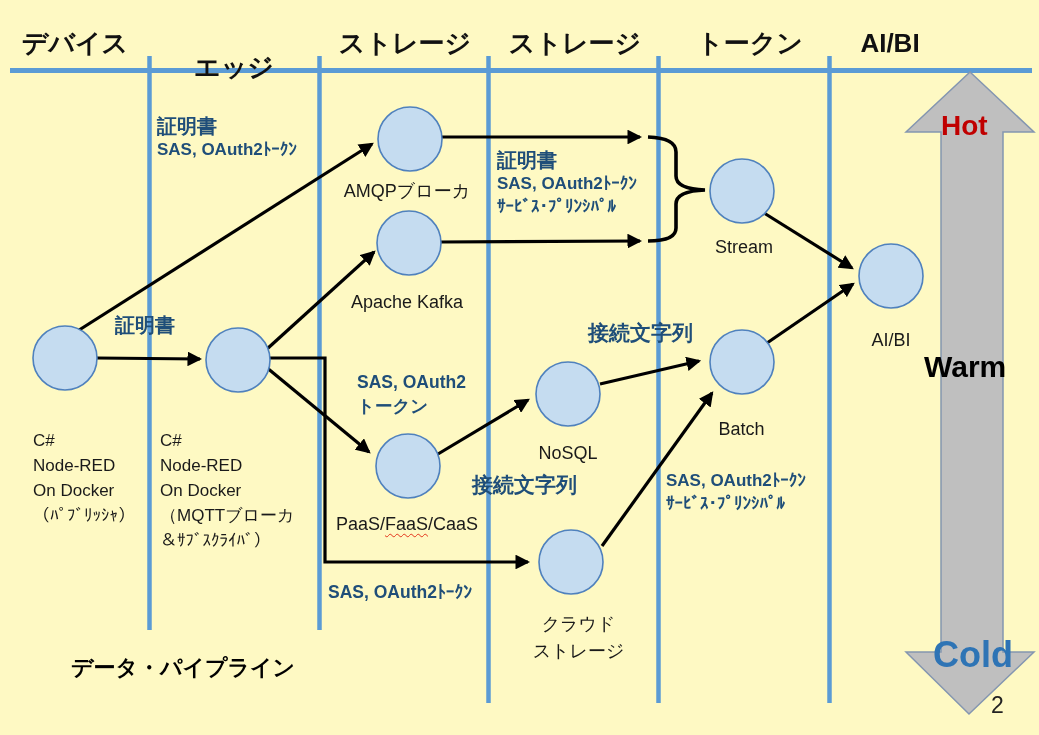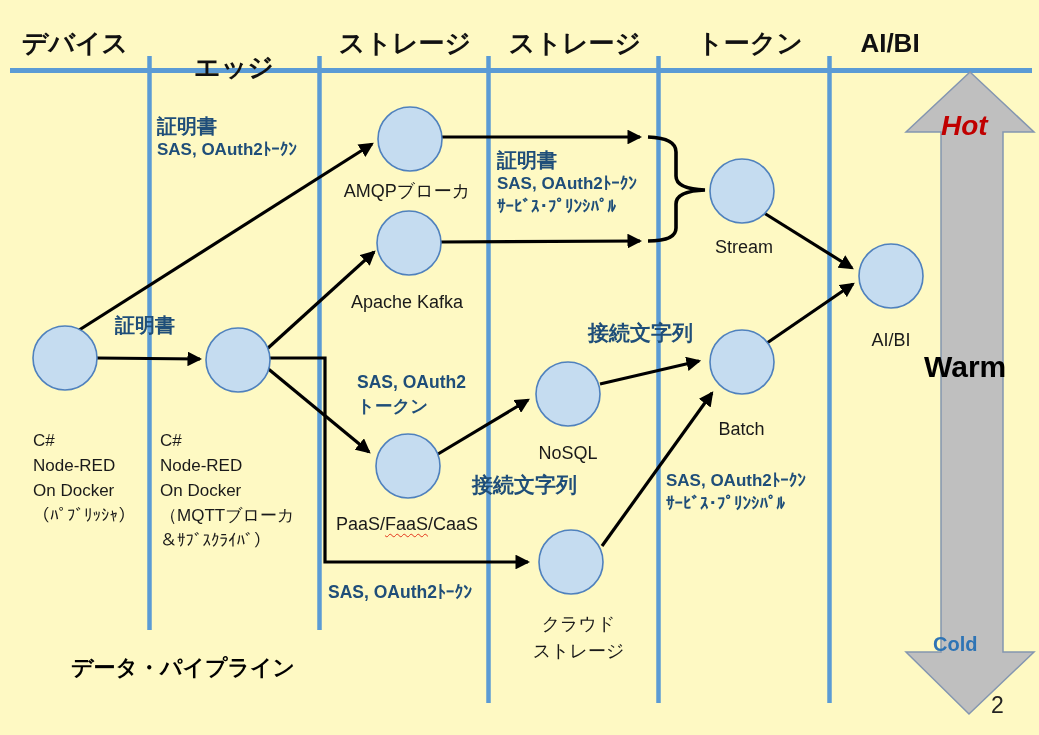--- a/index.html
+++ b/index.html
@@ -12,23 +12,23 @@
   .hdr{font-weight:bold;font-size:26px;color:#111;text-align:center;}
   .node-lbl{font-size:18px;text-align:center;color:#1a1a1a;}
   .stack{font-size:17px;line-height:25px;color:#1a1a1a;}
   .auth{color:#1F4E79;font-size:17px;font-weight:600;}
   .auth .b1{font-size:20px;font-weight:bold;display:block;}
   .auth span{display:block;}
   .conn{color:#1F4E79;font-size:21px;font-weight:bold;}
   .squig{text-decoration:underline wavy #e3341b;text-decoration-thickness:1px;text-underline-offset:3px;}
   .squig,.nsq{display:inline !important;}
   #title-lbl{font-size:22px;font-weight:bold;color:#000;}
-  #hot-lbl{font-size:28px;font-weight:bold;color:#C00000;font-style:italic;}
+  #hot-lbl{font-size:28px;font-weight:bold;color:#C00000;}
   #warm-lbl{font-size:30px;font-weight:bold;color:#000;}
-  #cold-lbl{font-size:20px;font-weight:bold;color:#2E74B5;}
+  #cold-lbl{font-size:36px;font-weight:bold;color:#2E74B5;}
   #page-num{font-size:23px;color:#222;}
 </style>
 </head>
 <body>
 
 <div id="slide">
 
   <svg id="diagram-svg" width="1039" height="735" viewBox="0 0 1039 735">
     <defs>
       <marker id="arrow" viewBox="0 0 10 10" refX="8.5" refY="5" markerWidth="4.6" markerHeight="4.6" orient="auto-start-reverse">

